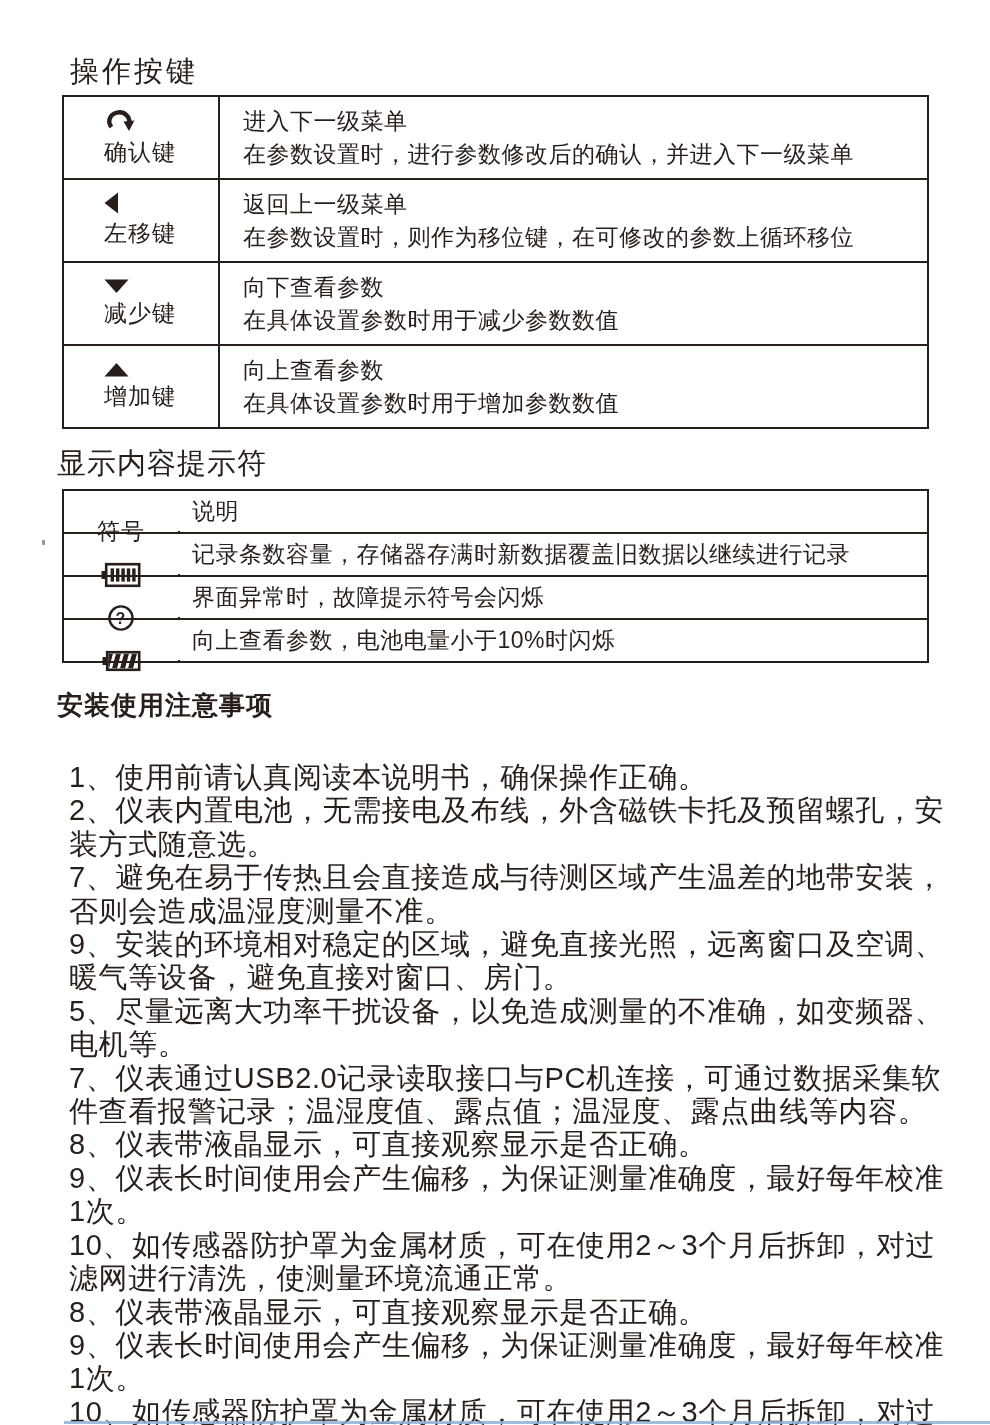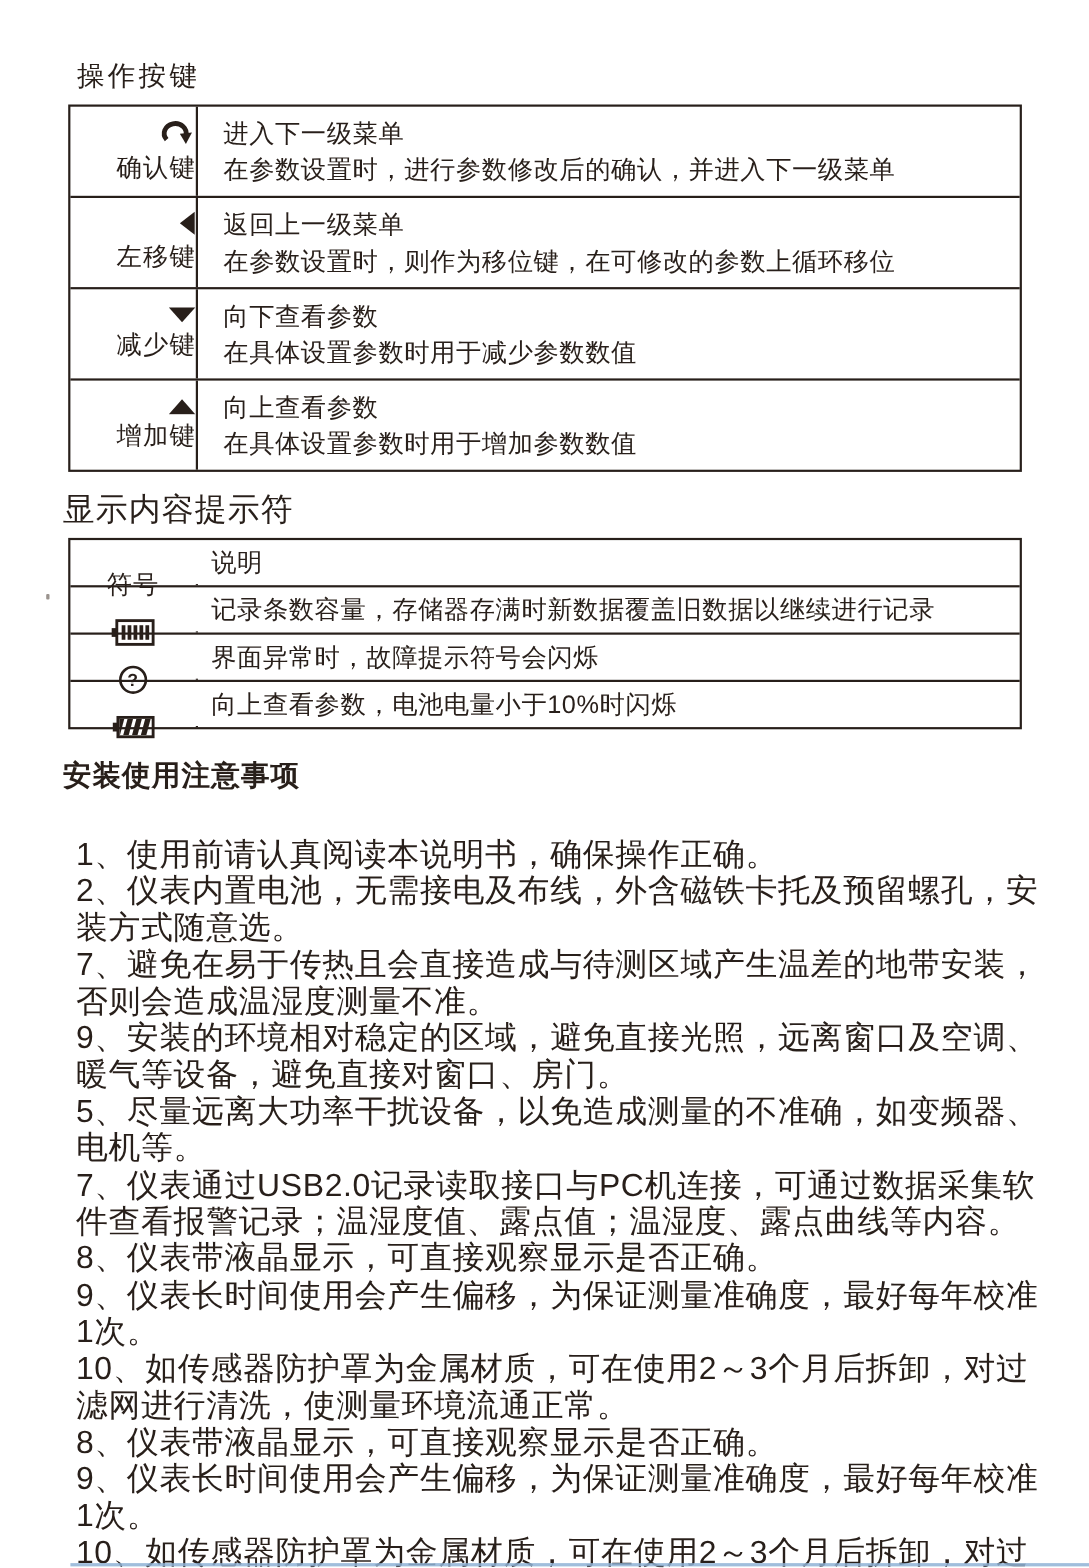--- a/index.html
+++ b/index.html
@@ -4,31 +4,31 @@
 <style>
   html,body { margin:0; padding:0; background:#ffffff; }
   .page {
     position:relative; width:990px; height:1425px; background:#ffffff;
     font-family:"Liberation Sans","DejaVu Sans",sans-serif;
     color:#281f1a; overflow:hidden;
   }
 
   
   .title { position:absolute; white-space:nowrap; }
-  .title-keys      { left:70px;  top:52px;  font-size:25px; letter-spacing:3px;  font-weight:500; }
+  .title-keys      { left:70px;  top:52px;  font-size:29px; letter-spacing:3px;  font-weight:500; }
   .title-indicators{ left:57px;  top:444px; font-size:29px; letter-spacing:1px;  font-weight:500; }
   .title-notes     { left:57px;  top:688px; font-size:26px; letter-spacing:1px;  font-weight:700; }
 
   
   .t1 { position:absolute; left:62px; top:95px; width:867px; border:2.5px solid #271f1a; box-sizing:border-box; }
   .t1-row { display:flex; height:81px; border-top:2px solid #271f1a; }
   .t1-row:first-child { border-top:none; }
   .t1-key {
     width:114px; flex:0 0 114px; border-right:2px solid #271f1a;
-    display:flex; flex-direction:column; align-items:flex-end; justify-content:center; gap:4px;
+    display:flex; flex-direction:column; align-items:flex-start; justify-content:center; gap:4px;padding-left:40px;
   }
   .t1-key .klabel { font-size:23px; letter-spacing:1px; }
   .t1-desc {
     flex:1; display:flex; flex-direction:column; justify-content:center;
     padding-left:23px; font-size:23px; line-height:33px; letter-spacing:0.5px;
   }
 
   
   .t2 { position:absolute; left:62px; top:489px; width:867px; border:2.5px solid #271f1a; box-sizing:border-box; }
   .t2-row { display:flex; height:41px; border-top:2px solid #271f1a; align-items:center; }

